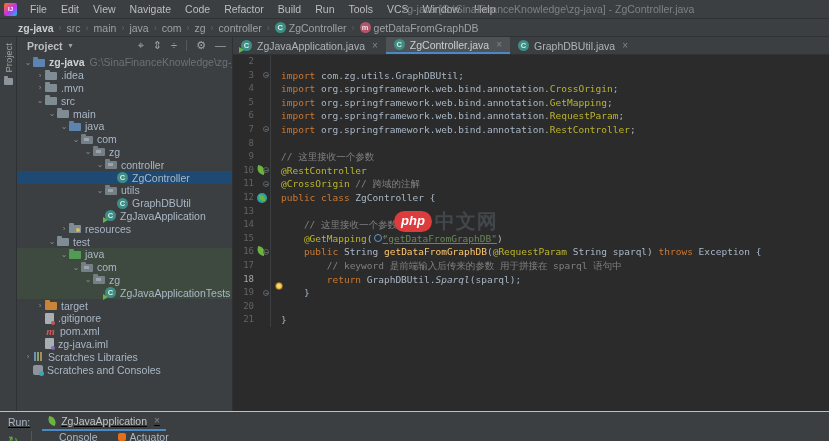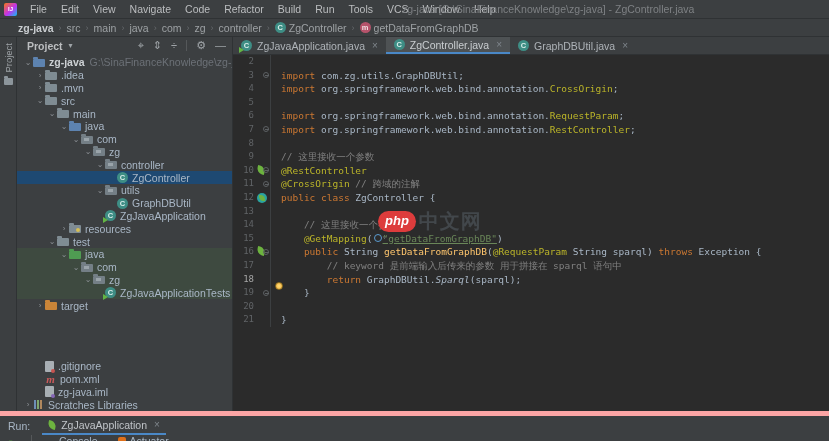--- a/index.html
+++ b/index.html
@@ -104,27 +104,27 @@
   .gicons .icon { position:absolute; left:3px; top:2px; }
   .foldmark { position:absolute; right:1px; top:3.5px; width:6px; height:6px; border:1px solid #5C6063; border-radius:50%; }
   .foldmark::after { content:''; position:absolute; left:1px; top:2px; width:4px; height:1px; background:#5C6063; }
   .ctext { white-space:pre; font-size:9.5px; line-height:13.6px; padding-left:10px; }
   .bulb-holder { position:absolute; left:42px; top:2px; }
   .s-kw { color:#CC7832; } .s-pl { color:#A9B7C6; } .s-ann { color:#BBB529; }
   .s-cmt { color:#808080; } .s-str { color:#6A8759; text-decoration:underline; }
   .s-mdecl { color:#FFC66D; } .s-stat { color:#A9B7C6; font-style:italic; }
 
   
-  #watermark { left:378px; top:208px; display:flex; align-items:center; z-index:5;justify-content:space-between; }
+  #watermark { left:394px; top:208px; display:flex; align-items:center; z-index:5;justify-content:space-between; }
   #wm-badge { background:#DD3C3C; color:#fff; font:bold italic 13px/20px "Liberation Sans",sans-serif;
               padding:0 7px; border-radius:11px; height:21px; }
   #wm-text { color:#42474B; font-weight:bold; font-size:20px; margin-left:3px; letter-spacing:1px; }
 
   
-  #runpanel { left:0; top:411px; width:829px; height:30px; background:#3C3F41; border-top:5px solid #fca5a5; }
+  #runpanel { left:0; top:411px; width:829px; height:30px; background:#3C3F41; border-top:1px solid #fca5a5;text-decoration:underline; }
   #run-row1 { height:19px; display:flex; align-items:center; padding-left:8px; }
   #run-label { color:#A9B7C6; font-size:10.5px; margin-right:12px; }
   #run-tab { display:flex; align-items:center; gap:5px; height:100%; padding:0 6px;
              border-bottom:2px solid #4A88C7; color:#C0C4C8; font-size:10.5px; }
   #run-row2 { height:11px; display:flex; align-items:flex-start; padding-left:8px; gap:17px; }
   #rerun-col { width:24px; border-right:1px solid #55585A; height:100%; }
   .btab { display:flex; align-items:center; gap:4px; color:#A9B7C6; font-size:10.5px; padding:0 10px; }
 </style>
 </head>
 <body>
@@ -303,21 +303,21 @@
         <div class="trow tint" style="padding-left: 78px;">
           <span class="tarrow"></span>
           <span class="icon circ i-class-run">C</span>
           <span class="tlabel">ZgJavaApplicationTests</span>
         </div>
         <div class="trow" style="padding-left: 18px;">
           <span class="tarrow">›</span>
           <span class="icon fold-ic i-folder-orange"></span>
           <span class="tlabel">target</span>
         </div>
-        <div class="trow" style="padding-left: 18px; margin-top: 48px;">
+        <div class="trow" style="padding-left: 18px;">
           <span class="tarrow"></span>
           <span class="icon filebox i-git"></span>
           <span class="tlabel">.gitignore</span>
         </div>
         <div class="trow" style="padding-left: 18px;">
           <span class="tarrow"></span>
           <span class="icon i-maven">m</span>
           <span class="tlabel">pom.xml</span>
         </div>
         <div class="trow" style="padding-left: 18px;">
@@ -378,20 +378,21 @@
           <span class="lnum">4</span>
           <span class="gicons"></span>
         </span>
         <span class="ctext"><span class="s-kw">import </span><span class="s-pl">org.springframework.web.bind.annotation.</span><span class="s-ann">CrossOrigin</span><span class="s-pl">;</span></span>
       </div>
       <div class="crow">
         <span class="gut">
           <span class="lnum">5</span>
           <span class="gicons"></span>
         </span>
+        <span class="ctext"><span class="s-kw">import </span><span class="s-pl">org.springframework.web.bind.annotation.</span><span class="s-ann">GetMapping</span><span class="s-pl">;</span></span>
       </div>
       <div class="crow">
         <span class="gut">
           <span class="lnum">6</span>
           <span class="gicons"></span>
         </span>
         <span class="ctext"><span class="s-kw">import </span><span class="s-pl">org.springframework.web.bind.annotation.</span><span class="s-ann">RequestParam</span><span class="s-pl">;</span></span>
       </div>
       <div class="crow">
         <span class="gut">

